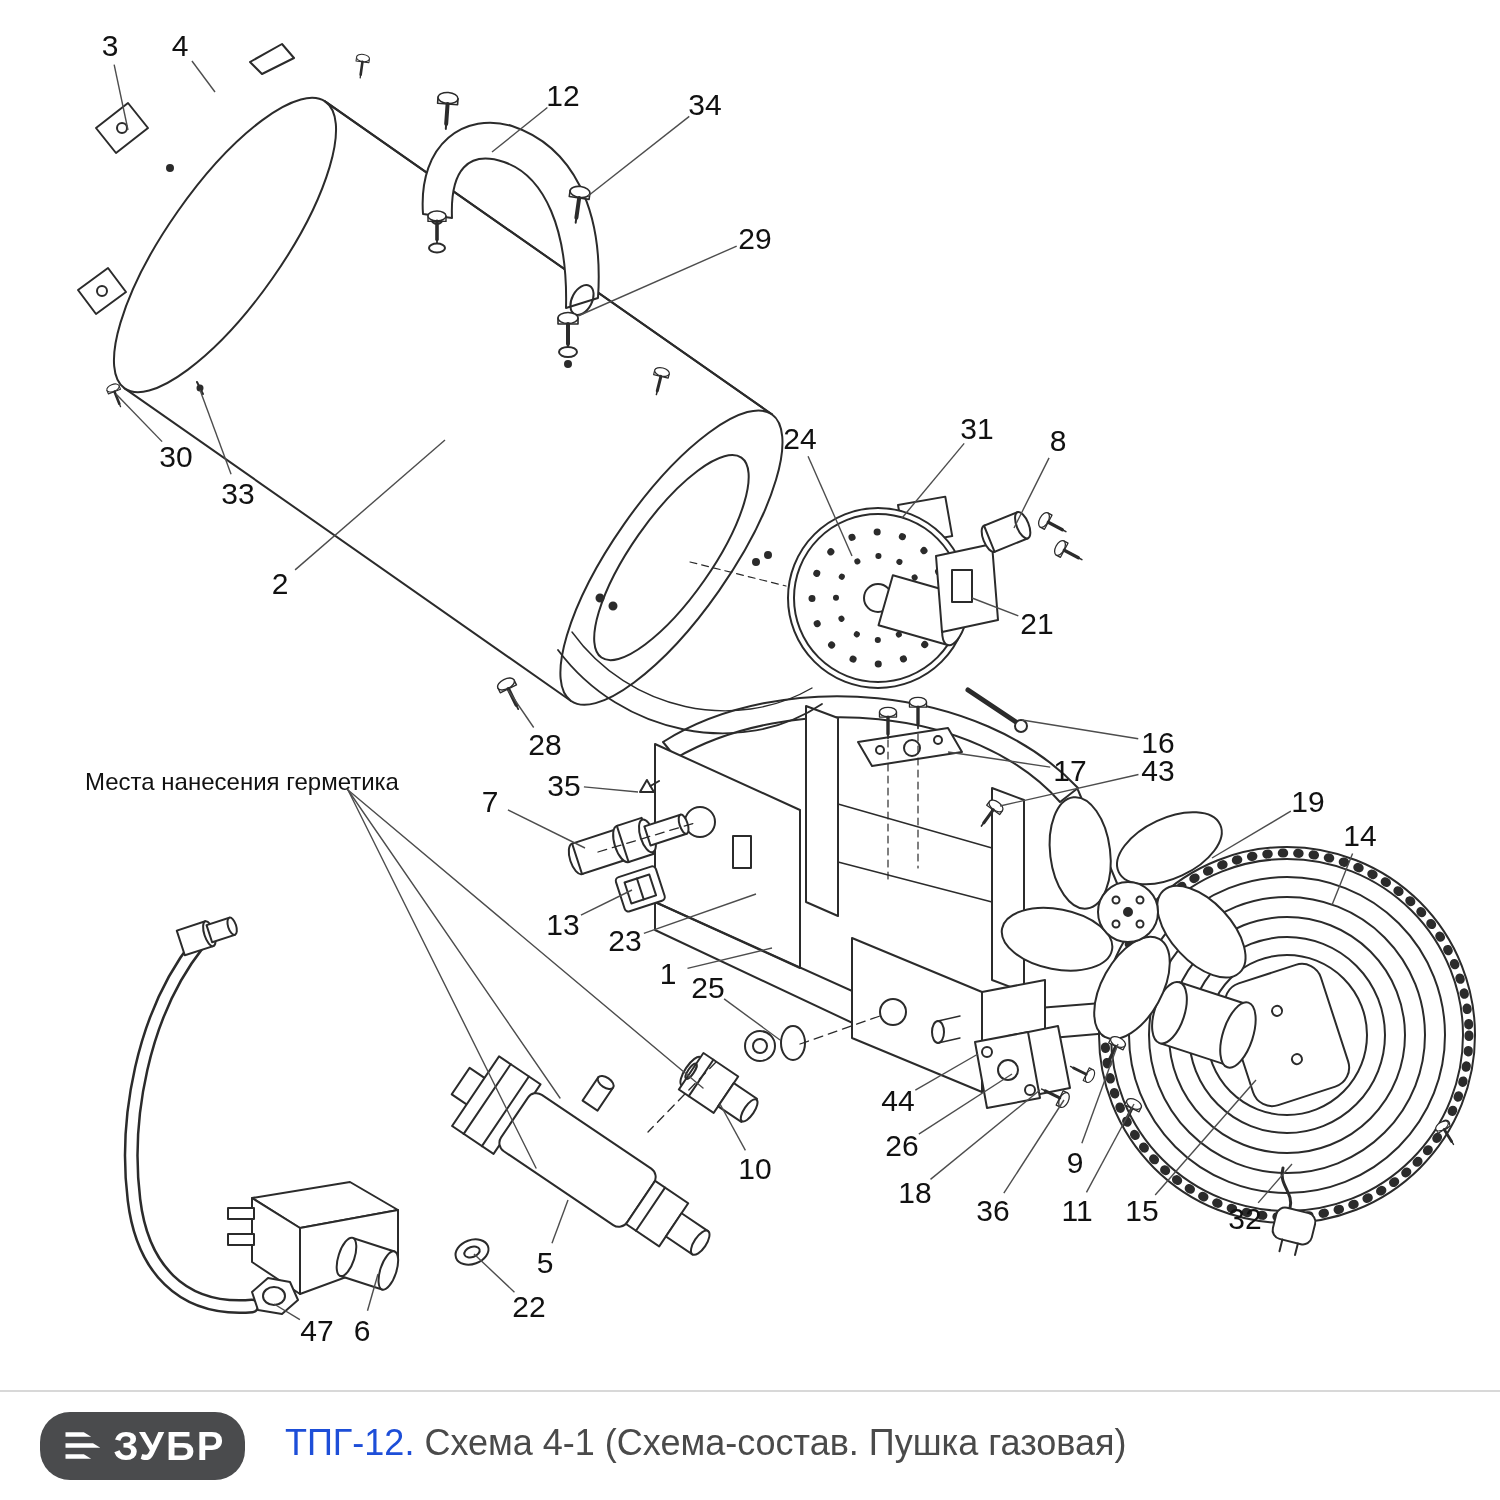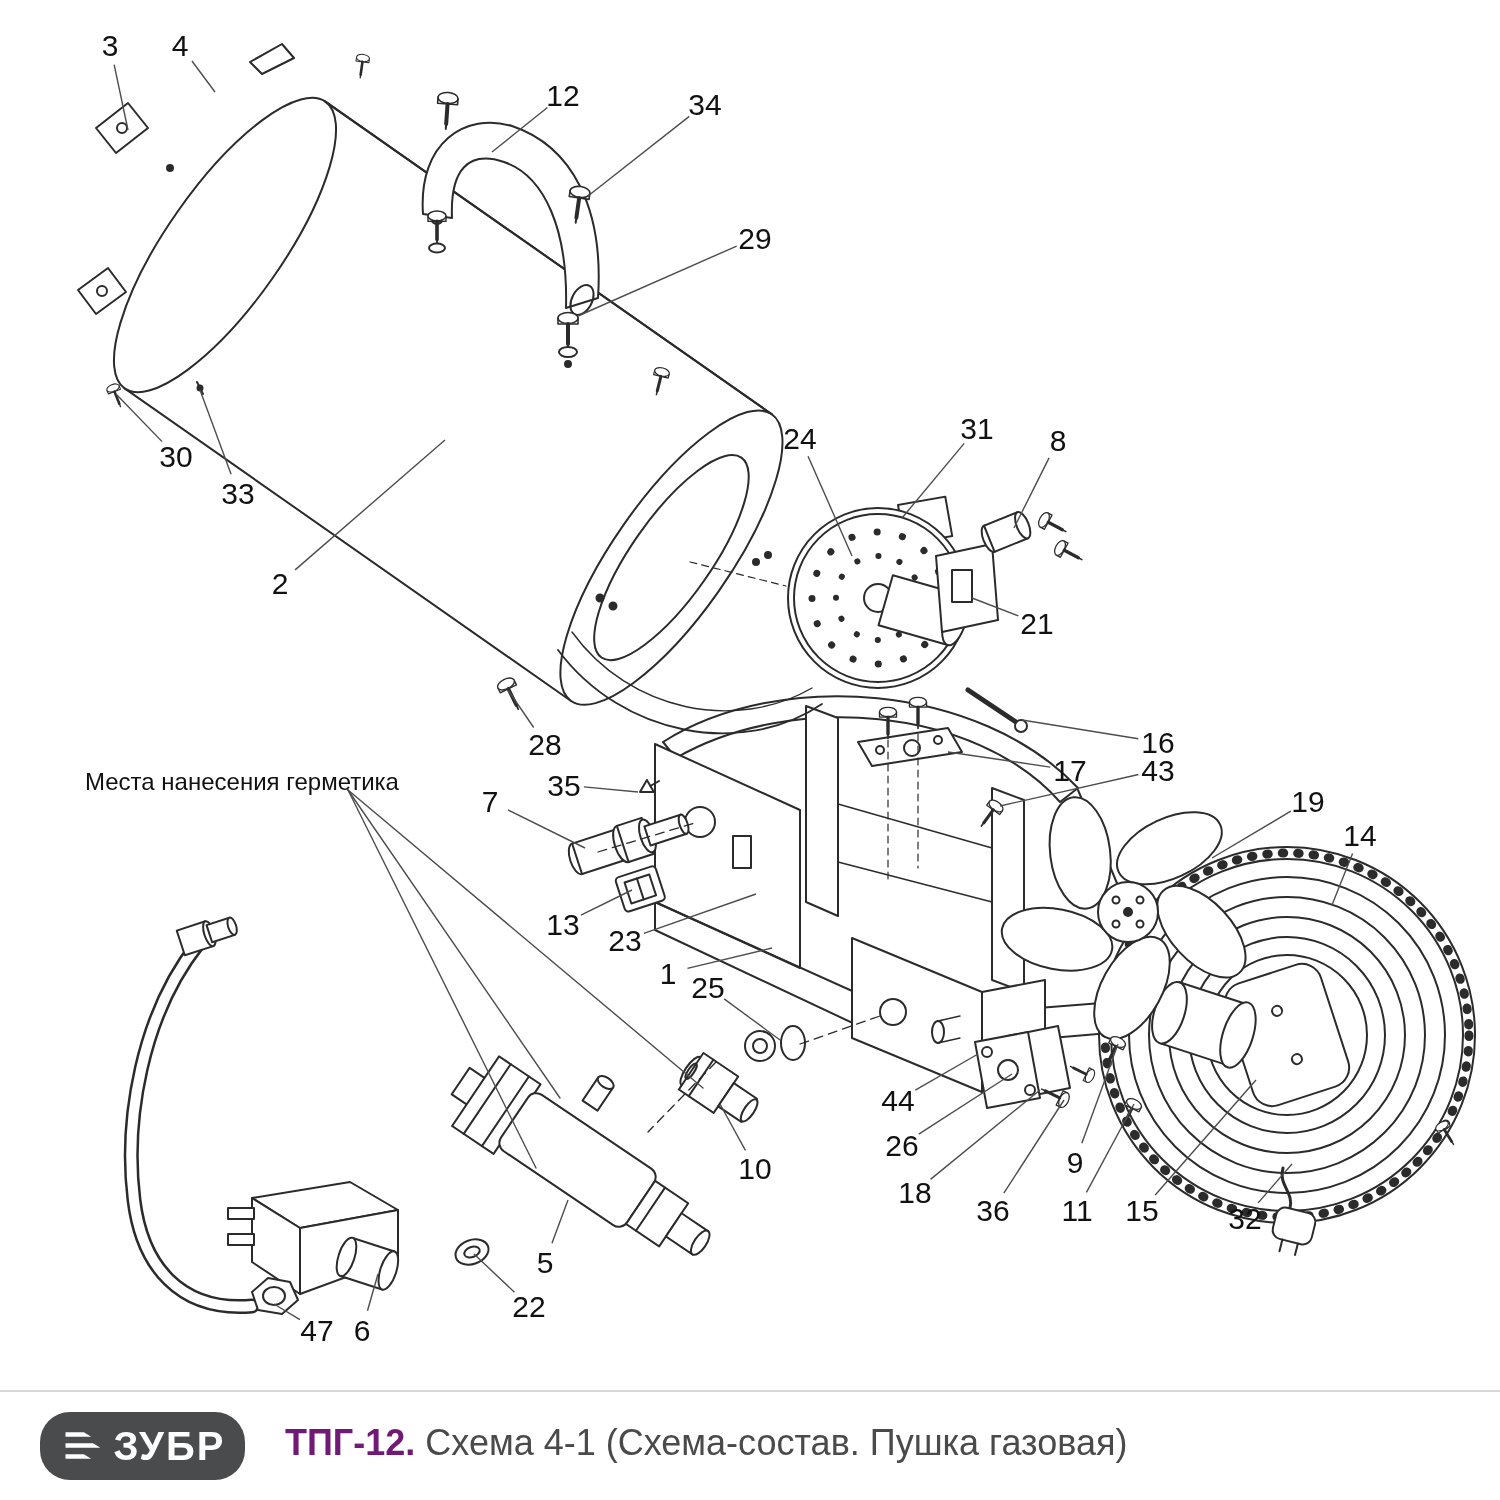--- a/index.html
+++ b/index.html
@@ -9,21 +9,21 @@
   .callout-num{font-size:30px;fill:#111111;}
   .note-text{font-size:24px;fill:#111111;}
   .leader{stroke:#4d4d4d;stroke-width:1.4;fill:none;}
   .footer{position:absolute;left:0;top:1390px;width:1500px;height:110px;background:#ffffff;}
   .footer-rule{position:absolute;left:0;top:0;width:1500px;height:0;border-top:2px solid #d8d8d8;}
   .logo{position:absolute;left:40px;top:22px;width:205px;height:68px;background:#4a4b4d;
         display:flex;align-items:center;justify-content:center;gap:10px;border-radius:30px;}
   .logo-text{color:#ffffff;font-weight:bold;font-size:40px;letter-spacing:2px;line-height:1;}
   .logo-icon{width:44px;height:44px;display:inline-block;}
   .footer-title{position:absolute;left:285px;top:32px;font-size:36px;color:#4a4a4a;white-space:pre;}
-  .footer-title .b{font-weight:bold;color:#701a75;}
+  .footer-title .b{font-weight:normal;color:#1d4ed8;}
 </style>
 </head>
 <body>
 
 <div class="page">
 
 <svg id="diagram" width="1500" height="1390" viewBox="0 0 1500 1390" xmlns="http://www.w3.org/2000/svg">
   <defs>
     <g id="g-screw" stroke="#2b2b2b" fill="#ffffff" stroke-width="1.6">
       <path d="M-10,0 L-10,6 L10,6 L10,0" fill="#ffffff"></path>

